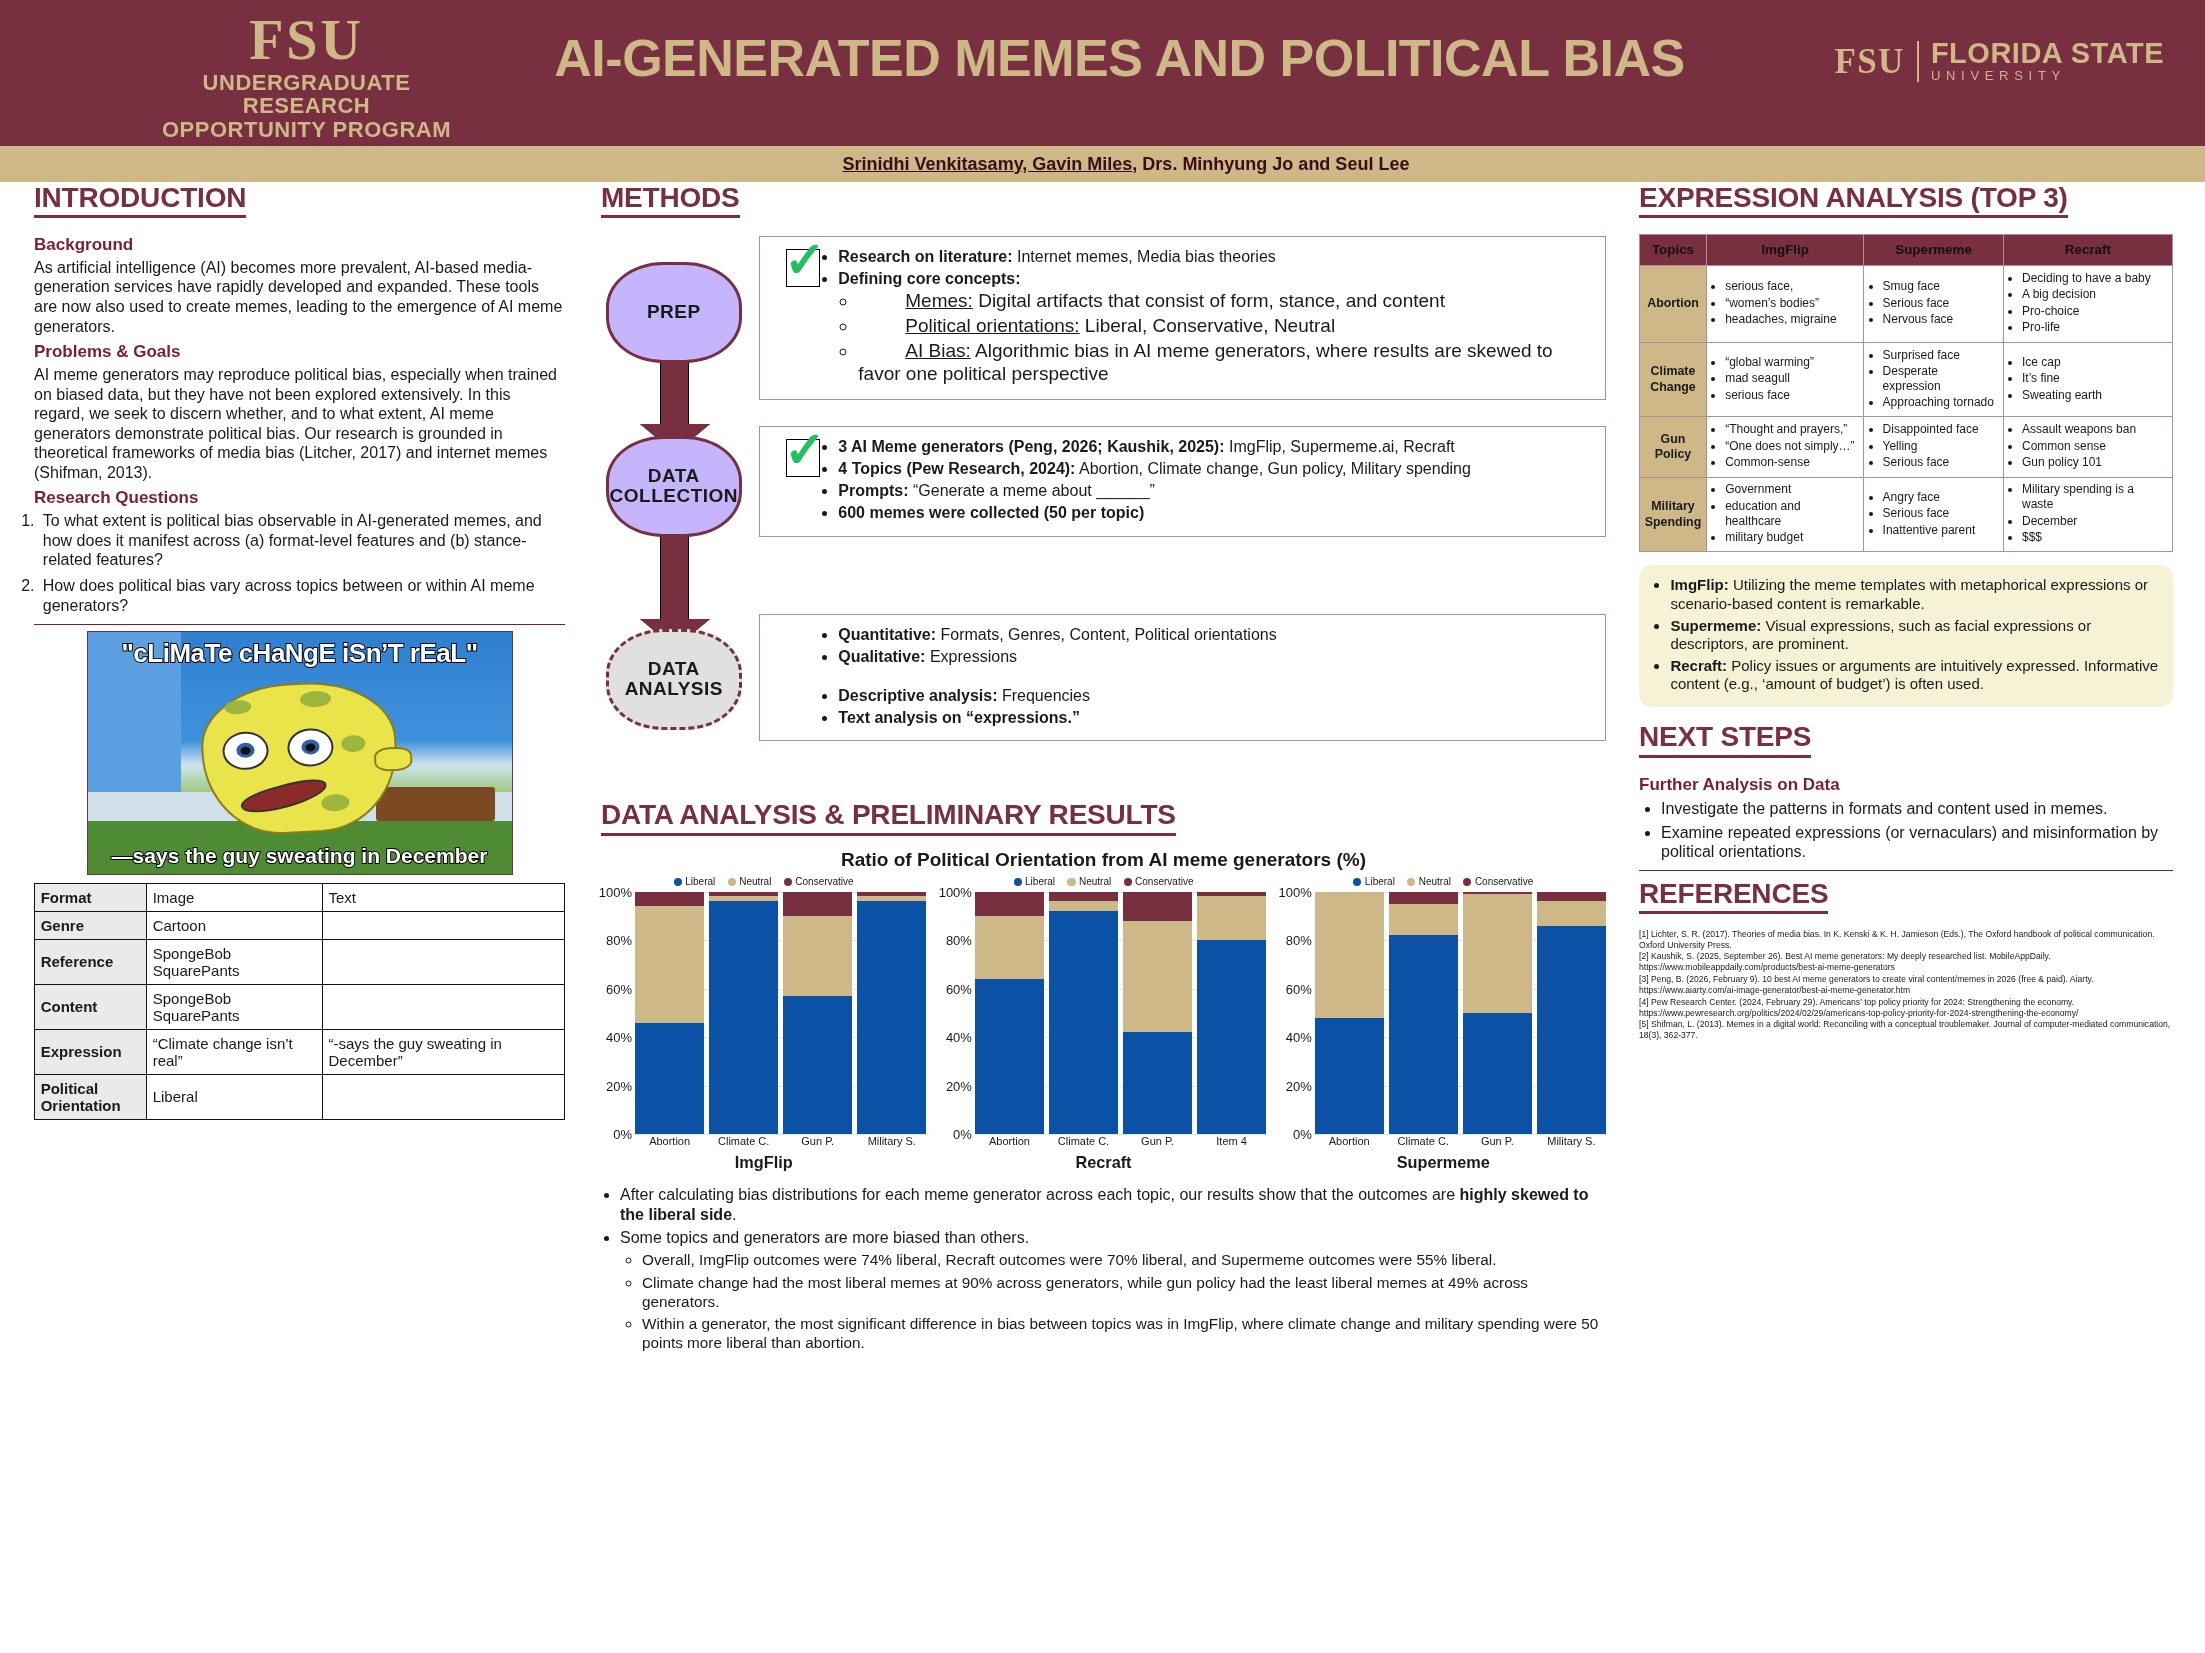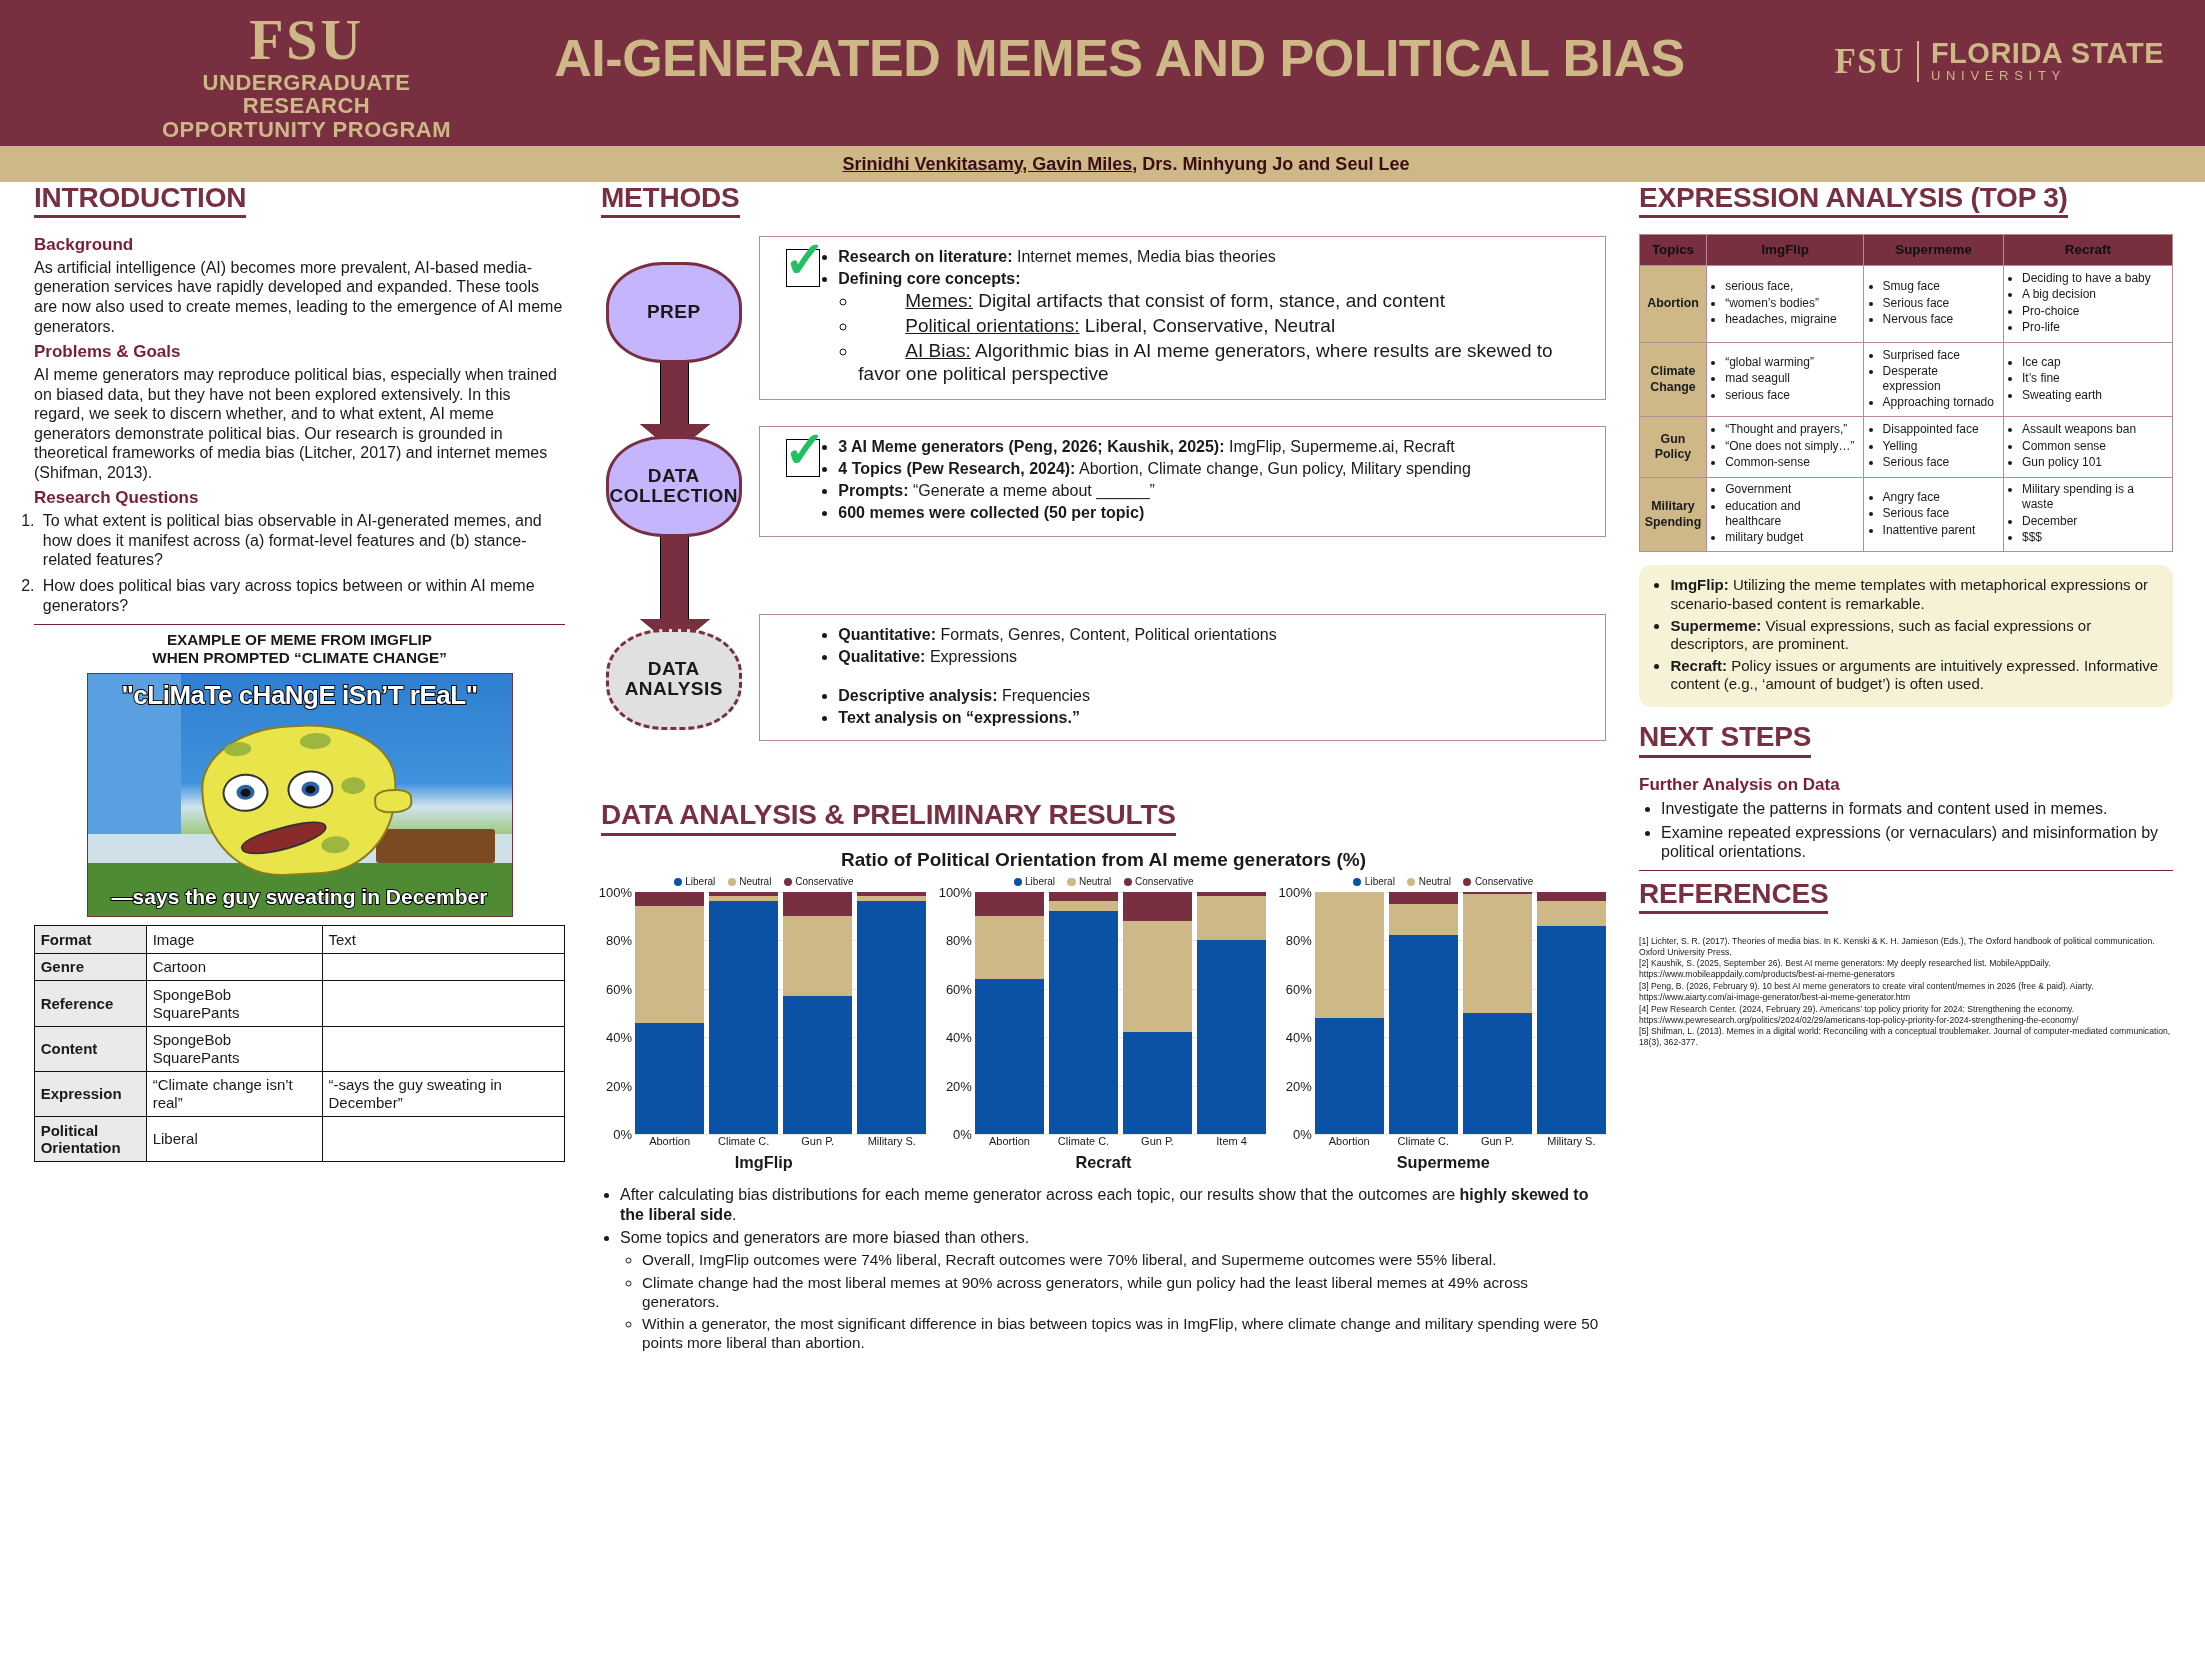--- a/index.html
+++ b/index.html
@@ -146,21 +146,21 @@
   table.expr ul { list-style:disc; margin-left:14.4px; }
   table.expr li { margin-bottom:1.9px; }
 
   .note-box { background:#f5f2d5; border-radius:12.4px; padding:11.5px 14.4px 9.6px; margin-top:12.4px; }
   .note-box ul { list-style:disc; margin-left:17px; }
   .note-box li { font-size:15px; line-height:1.22; margin-bottom:3.8px; }
 
   ul.next { list-style:disc; margin-left:22px; margin-top:4.8px;}
   ul.next li { font-size:16px; line-height:1.22; margin-bottom:3.8px; }
 
-  .refs { font-size:8.6px; line-height:1.26; margin-top:11px; }
+  .refs { font-size:8.6px; line-height:1.26; margin-top:4px; }
   .refs div { margin-bottom:1px; }
 </style>
 </head>
 <body>
 
 <div class="header">
   <div class="urop-logo">
     <div class="urop-fsu">FSU</div>
     <div class="urop-l1">UNDERGRADUATE RESEARCH</div>
     <div class="urop-l2">OPPORTUNITY PROGRAM</div>
@@ -190,24 +190,20 @@
     <p class="body">As artificial intelligence (AI) becomes more prevalent, AI-based media-generation services have rapidly developed and expanded. These tools are now also used to create memes, leading to the emergence of AI meme generators.</p>
     <h3 class="sub">Problems &amp; Goals</h3>
     <p class="body">AI meme generators may reproduce political bias, especially when trained on biased data, but they have not been explored extensively. In this regard, we seek to discern whether, and to what extent, AI meme generators demonstrate political bias. Our research is grounded in theoretical frameworks of media bias (Litcher, 2017) and internet memes (Shifman, 2013).</p>
     <h3 class="sub">Research Questions</h3>
     <ol class="rq">
       <li class="body">To what extent is political bias observable in AI-generated memes, and how does it manifest across (a) format-level features and (b) stance-related features?</li>
       <li class="body">How does political bias vary across topics between or within AI meme generators?</li>
     </ol>
     <hr class="hr-maroon">
 
-    <div class="meme-caption">
-      <div>EXAMPLE OF MEME FROM IMGFLIP</div>
-      <div>WHEN PROMPTED “CLIMATE CHANGE”</div>
-    </div>
 
     <div class="meme-box">
       <div class="meme-sky">
         <div class="wall"></div>
           <div class="sand"></div>
           <div class="grass"></div>
           <div class="log"></div>
       </div>
       <div class="spongebob">
         <div class="sb-spot" style="left:12%;top:8%;width:14%;height:10%"></div>

